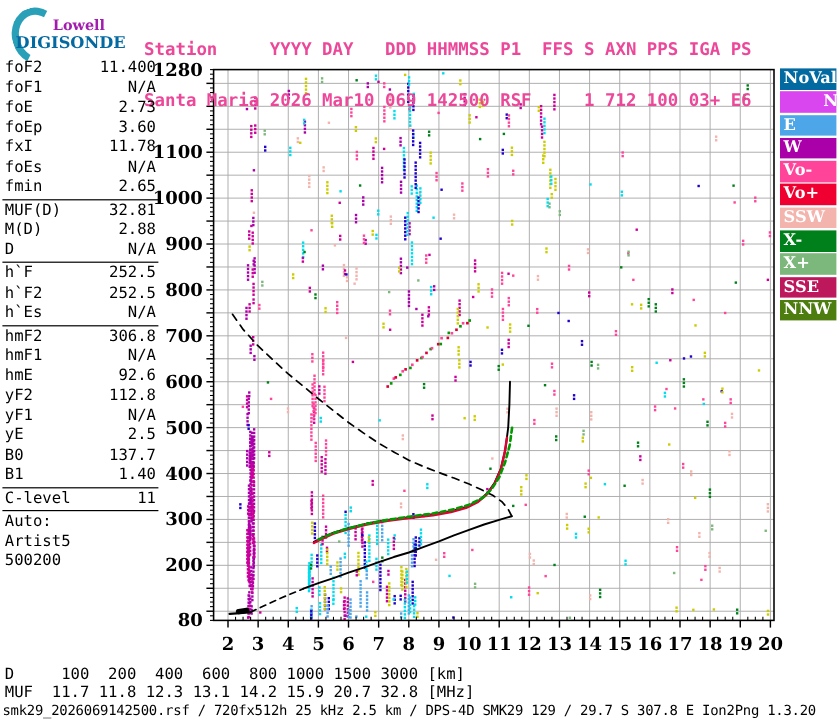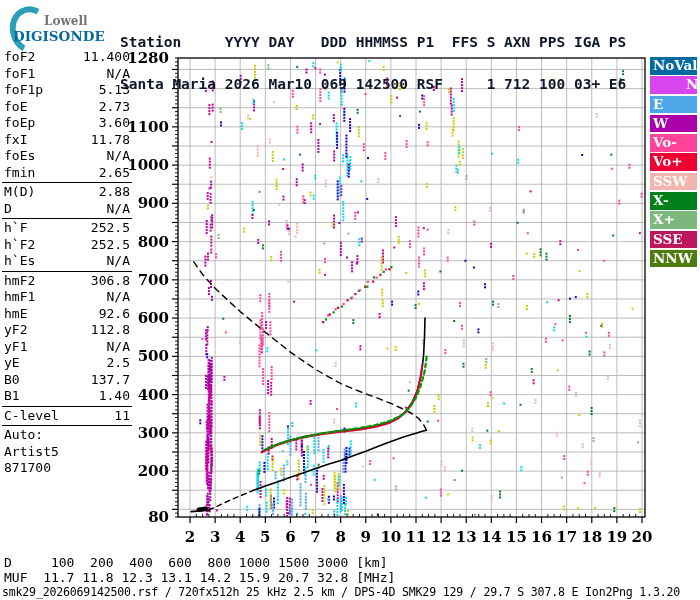--- a/index.html
+++ b/index.html
@@ -9,21 +9,21 @@
   #logo{position:absolute;left:4px;top:2px;width:118px;height:48px;}
   #logo .arc{position:absolute;left:6px;top:4px;width:30px;height:36px;
              border:6px solid transparent;border-left-color:#2AA0B8;border-top-color:#2AA0B8;
              border-radius:50%;transform:rotate(-18deg);}
   #logo .lowell{position:absolute;left:40px;top:12px;font-family:"DejaVu Serif",serif;
                 font-weight:bold;font-size:12px;color:#5C2B3F;}
   #logo .digisonde{position:absolute;left:9px;top:26px;font-family:"DejaVu Serif",serif;
                 font-weight:bold;font-size:13.5px;letter-spacing:0px;color:#9E2F6E;}
   
   #header{position:absolute;left:120px;top:7px;font-size:14.5px;font-weight:bold;
-          line-height:14px;white-space:pre;color:#0f172a;}
+          line-height:14px;white-space:pre;color:#ec4899;}
   
   #params{position:absolute;left:2px;top:49px;width:130px;font-size:13px;color:#000;}
   .prow{position:relative;height:16.5px;line-height:16.5px;}
   .prow .lab{position:absolute;left:2px;}
   .prow .val{position:absolute;right:2px;text-align:right;}
   .prule{height:0;border-top:1px solid #000;margin:1px 0 1px 0;}
   
   #legend{position:absolute;left:650px;top:57px;width:47px;}
   .litem{width:47px;height:17.5px;margin-bottom:1.8px;color:#fff;
          font-family:"DejaVu Serif",serif;font-weight:bold;font-size:13.5px;
@@ -1993,43 +1993,39 @@
         <text x="541.5555555555555" y="542" text-anchor="middle">16</text>
         <text x="566.6666666666667" y="542" text-anchor="middle">17</text>
         <text x="591.7777777777778" y="542" text-anchor="middle">18</text>
         <text x="616.8888888888889" y="542" text-anchor="middle">19</text>
         <text x="642" y="542" text-anchor="middle">20</text>
       </g>
     </svg>
 
 <div id="logo">
   <div class="arc" style="border-left-color: rgb(42, 160, 184); border-top-color: rgb(42, 160, 184);"></div>
-  <div class="lowell" style="color: #737373;">Lowell</div>
+  <div class="lowell" style="color: #a21caf;">Lowell</div>
   <div class="digisonde" style="color: #0369a1;">DIGISONDE</div>
 </div>
 
 <div id="header">
   <div id="header-line1">Station     YYYY DAY   DDD HHMMSS P1  FFS S AXN PPS IGA PS</div>
   <div id="header-line2">Santa Maria 2026 Mar10 069 142500 RSF     1 712 100 03+ E6</div>
 </div>
 
 <div id="params">
       <div class="prow">
         <span class="lab">foF2</span>
         <span class="val">11.400</span>
       </div>
       <div class="prow">
         <span class="lab">foF1</span>
         <span class="val">N/A</span>
       </div>
       <div class="prow">
-        <span class="lab">foF1p</span>
-        <span class="val">5.13</span>
-      </div>
-      <div class="prow">
         <span class="lab">foE</span>
         <span class="val">2.73</span>
       </div>
       <div class="prow">
         <span class="lab">foEp</span>
         <span class="val">3.60</span>
       </div>
       <div class="prow">
         <span class="lab">fxI</span>
         <span class="val">11.78</span>
@@ -2037,20 +2033,24 @@
       <div class="prow">
         <span class="lab">foEs</span>
         <span class="val">N/A</span>
       </div>
       <div class="prow">
         <span class="lab">fmin</span>
         <span class="val">2.65</span>
       </div>
       <div class="prule"></div>
       <div class="prow">
+        <span class="lab">MUF(D)</span>
+        <span class="val">32.81</span>
+      </div>
+      <div class="prow">
         <span class="lab">M(D)</span>
         <span class="val">2.88</span>
       </div>
       <div class="prow">
         <span class="lab">D</span>
         <span class="val">N/A</span>
       </div>
       <div class="prule"></div>
       <div class="prow">
         <span class="lab">h`F</span>
@@ -2103,21 +2103,21 @@
         <span class="val">11</span>
       </div>
       <div class="prule"></div>
       <div class="prow">
         <span class="lab">Auto:</span>
       </div>
       <div class="prow">
         <span class="lab">Artist5</span>
       </div>
       <div class="prow">
-        <span class="lab">871700</span>
+        <span class="lab">500200</span>
       </div>
     </div>
 
 <div id="legend">
       <div class="litem" style="background: #0369a1;">NoVal</div>
       <div class="litem" style="background: #d946ef; padding-left: 36px;">NNE</div>
       <div class="litem" style="background: rgb(77, 166, 232);">E</div>
       <div class="litem" style="background: rgb(170, 0, 170);">W</div>
       <div class="litem" style="background: rgb(255, 68, 153);">Vo-</div>
       <div class="litem" style="background: rgb(240, 0, 48);">Vo+</div>

